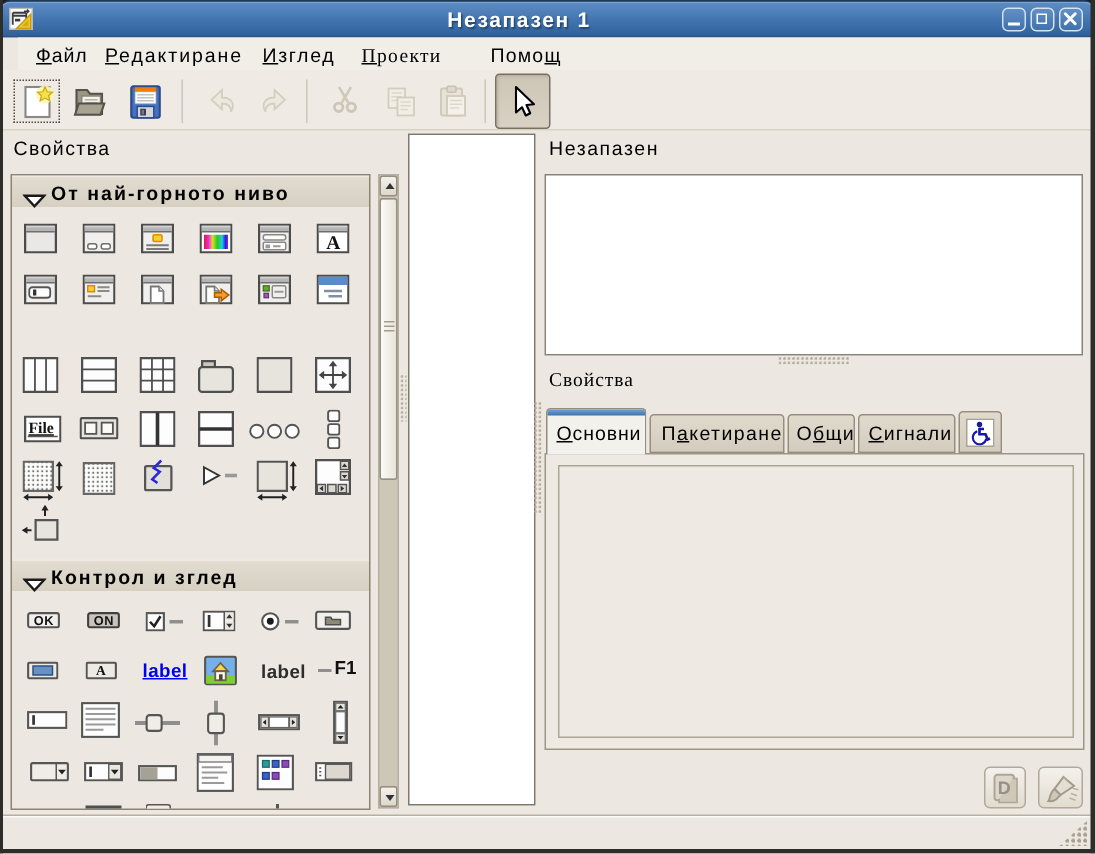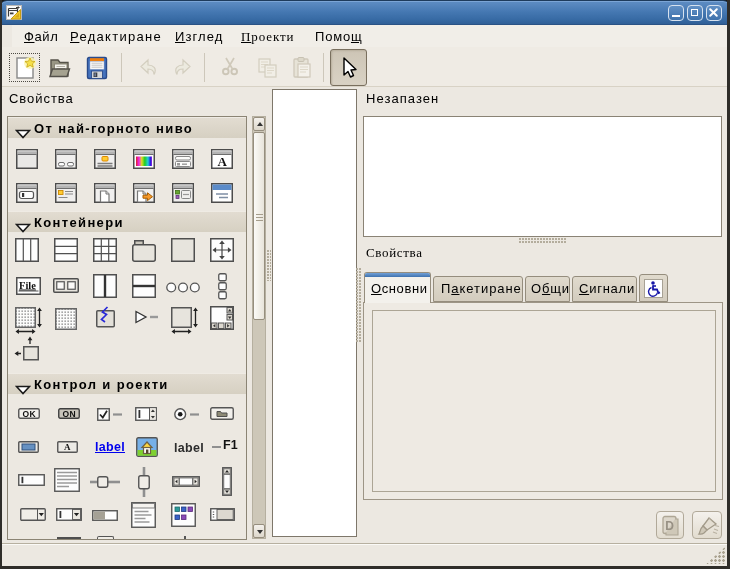--- a/index.html
+++ b/index.html
@@ -15,40 +15,41 @@
 <div class="abs" style="left:0;top:0;width:730px;height:25px;background:linear-gradient(#5b8ac1 8%,#4578b2 45%,#386ba5 75%,#2f5d94);border-top:1px solid #1e3b5c;box-shadow:inset 0 1px 0 #7ba5d6, inset 0 -1px 0 #2a5285;border-radius:7px 7px 0 0;">
 
   <svg class="abs" style="left:6px;top:4px" width="17" height="15" viewBox="0 0 17 15">
     <rect x="0.5" y="0.5" width="15" height="14" fill="#fafafa" stroke="#b8b8b8" stroke-width="1"></rect>
     <path d="M2.5 3.5 h9 M2.5 5.5 h9 M2.5 3.5 v8 M11.5 3.5 v4" stroke="#3c3c3c" stroke-width="1.2" fill="none"></path>
     <path d="M10 2.5 h3 m-1 -1.2 l1.2 1.2 -1.2 1.2" stroke="#3c3c3c" stroke-width="1" fill="none"></path>
     <rect x="4" y="7.5" width="3.5" height="1.8" fill="#3c3c3c"></rect>
     <path d="M14.5 4.5 V14 H5 Z" fill="#f0c929" stroke="#c79a10" stroke-width="1"></path>
     <path d="M13 8 V12.5 H8.5 Z" fill="#d8a91a"></path>
   </svg>
+  <div class="abs" style="left:0;top:4px;width:692px;text-align:center;font-weight:bold;color:#fff;text-shadow:1px 1px 1px #24476d;font-size:14px;letter-spacing:1.1px;">Незапазен 1</div>
 
   <div class="abs" style="left:668px;top:4px;width:16px;height:16px;border:1.5px solid #d7e2ef;border-radius:4px;background:linear-gradient(#6290c5,#3f72ac);">
       <div class="abs" style="left:2.5px;top:8.5px;width:8px;height:2.2px;background:#fff;"></div>
     </div>
   <div class="abs" style="left:687px;top:4px;width:16px;height:16px;border:1.5px solid #d7e2ef;border-radius:4px;background:linear-gradient(#6290c5,#3f72ac);">
       <div class="abs" style="left:3px;top:3px;width:7px;height:7px;border:1.7px solid #fff;"></div>
     </div>
   <div class="abs" style="left:706px;top:4px;width:16px;height:16px;border:1.5px solid #d7e2ef;border-radius:4px;background:linear-gradient(#6290c5,#3f72ac);">
       <svg width="13" height="13" style="position:absolute;left:0;top:0">
         <path d="M3.2 3.2 L9.8 9.8 M9.8 3.2 L3.2 9.8" stroke="#fff" stroke-width="2" stroke-linecap="round"></path>
       </svg>
     </div>
 </div>
 
 <div class="abs" style="left:2px;top:25px;width:725px;height:22px;background:#f1eee8;margin-left:10px;">
   <span class="abs" style="left:12px;top:4px;letter-spacing:0.6px;"><u>Ф</u>айл</span>
   <span class="abs" style="left:58px;top:4px;letter-spacing:1.3px;"><u>Р</u>едактиране</span>
   <span class="abs" style="left:163px;top:4px;letter-spacing:1.1px;"><u>И</u>зглед</span>
   <span class="abs" style="left:229px;top:4px;letter-spacing:0.9px;font-family:Liberation Serif, serif;"><u>П</u>роекти</span>
-  <span class="abs" style="left:303px;top:4px;letter-spacing:0.8px;">Помо<u>щ</u></span>
+  <span class="abs" style="left:315px;top:4px;letter-spacing:0.8px;">Помо<u>щ</u></span>
 </div>
 
 <div class="abs" style="left:2px;top:47px;width:725px;height:40px;background:#efebe4;border-bottom:1px solid #d8d2c5;">
 
   <div class="abs" style="left:7px;top:6px;width:31px;height:29px;border:1px dotted #4d4a43;"></div>
   <svg class="abs" style="left:12px;top:9px" width="24" height="24" viewBox="0 0 24 24">
     <rect x="3" y="2" width="16" height="20" fill="#fff" stroke="#888" stroke-width="1.4"></rect>
     <circle cx="16" cy="7" r="6" fill="#fdf6b0" opacity="0.9"></circle>
     <path d="M16 2 l1.5 3.2 3.5.3-2.6 2.3.8 3.4-3.2-1.8-3.2 1.8.8-3.4L11 5.5l3.5-.3z" fill="#f5e049" stroke="#c8a617" stroke-width="0.8"></path>
   </svg>
@@ -214,26 +215,20 @@
         <rect x="3.5" y="7.5" width="4" height="3.5" fill="#66a532" stroke="#3c6e14" stroke-width="0.8"></rect>
         <rect x="4" y="12.5" width="3" height="3" fill="#9a5fb5" stroke="#5e3277" stroke-width="0.8"></rect>
         <rect x="9.5" y="7.5" width="9" height="8" rx="1" fill="none" stroke="#888" stroke-width="1"></rect>
         <path d="M11 11.5 h6" stroke="#999" stroke-width="1.2"></path>
       </svg></div>
 <div class="icon" style="left:203px;top:66px;width:22px;height:20px;"><svg width="22" height="20" viewBox="0 0 22 20">
         <rect x="0.75" y="0.75" width="20.5" height="18.5" fill="#fff" stroke="#4c4c4c" stroke-width="1.5"></rect>
         <rect x="1.5" y="1.5" width="19" height="5.5" fill="#5b8bc9"></rect>
         <path d="M5 11 h12 M8 14.5 h9" stroke="#7f8fa5" stroke-width="1.6"></path>
       </svg></div>
-<div class="secthdr" style="top:94px;">
-      <span class="tri"><svg width="16" height="10">
-          <path d="M1.5 1.5 h13 l-6.5 7Z" fill="#fff" stroke="#1a1a1a" stroke-width="1.6"></path>
-        </svg></span>
-      <span style="position:absolute;left:26px;">Контейнери</span>
-    </div>
 <div class="icon" style="left:7px;top:121px;width:24px;height:24px;"><svg width="24" height="24" viewBox="0 0 24 24">
         <rect x="0.75" y="0.75" width="22.5" height="22.5" fill="#fdfdfd" stroke="#4f4f4f" stroke-width="1.5"></rect>
         <path d="M8.3 1 V23 M15.7 1 V23" stroke="#4f4f4f" stroke-width="1.2"></path>
       </svg></div>
 <div class="icon" style="left:46px;top:121px;width:24px;height:24px;"><svg width="24" height="24" viewBox="0 0 24 24">
         <rect x="0.75" y="0.75" width="22.5" height="22.5" fill="#fdfdfd" stroke="#4f4f4f" stroke-width="1.5"></rect>
         <path d="M1 8.3 H23 M1 15.7 H23" stroke="#4f4f4f" stroke-width="1.2"></path>
       </svg></div>
 <div class="icon" style="left:85px;top:121px;width:24px;height:24px;"><svg width="24" height="24" viewBox="0 0 24 24">
         <rect x="0.75" y="0.75" width="22.5" height="22.5" fill="#fdfdfd" stroke="#4f4f4f" stroke-width="1.5"></rect>
@@ -326,21 +321,21 @@
       </svg></div>
 <div class="icon" style="left:6px;top:219px;width:27px;height:27px;"><svg width="27" height="27" viewBox="0 0 27 27">
         <rect x="9.75" y="10.75" width="14.5" height="13" fill="#e7e4dd" stroke="#555" stroke-width="1.5"></rect>
         <path d="M16 8 V3.5 M7 17.5 H2.5" stroke="#222" stroke-width="1.3"></path>
         <path d="M16 0.5 l-2.4 3.8 h4.8Z M0.5 17.5 l3.8 -2.4 v4.8Z" fill="#222"></path>
       </svg></div>
 <div class="secthdr" style="top:256px;">
       <span class="tri"><svg width="16" height="10">
           <path d="M1.5 1.5 h13 l-6.5 7Z" fill="#fff" stroke="#1a1a1a" stroke-width="1.6"></path>
         </svg></span>
-      <span style="position:absolute;left:26px;">Контрол и роекти</span>
+      <span style="position:absolute;left:26px;">Контрол и зглед</span>
     </div>
 <div class="icon" style="left:10px;top:290px;width:22px;height:11px;"><svg width="22" height="11" viewBox="0 0 22 11">
         <rect x="0.75" y="0.75" width="20.5" height="9.5" rx="1.5" fill="#f2f0ec" stroke="#555" stroke-width="1.4"></rect>
         <text x="4.5" y="8.5" font-family="Liberation Sans" font-size="8.5" font-weight="bold" fill="#111" letter-spacing="0.4">OK</text>
       </svg></div>
 <div class="icon" style="left:50px;top:290px;width:22px;height:11px;"><svg width="22" height="11" viewBox="0 0 22 11">
         <rect x="0.75" y="0.75" width="20.5" height="9.5" rx="1.5" fill="#c8c4bb" stroke="#3f3f3f" stroke-width="1.4"></rect>
         <text x="4.5" y="8.5" font-family="Liberation Sans" font-size="8.5" font-weight="bold" fill="#111" letter-spacing="0.4">ON</text>
       </svg></div>
 <div class="icon" style="left:89px;top:291px;width:27px;height:13px;"><svg width="27" height="13" viewBox="0 0 27 13">

